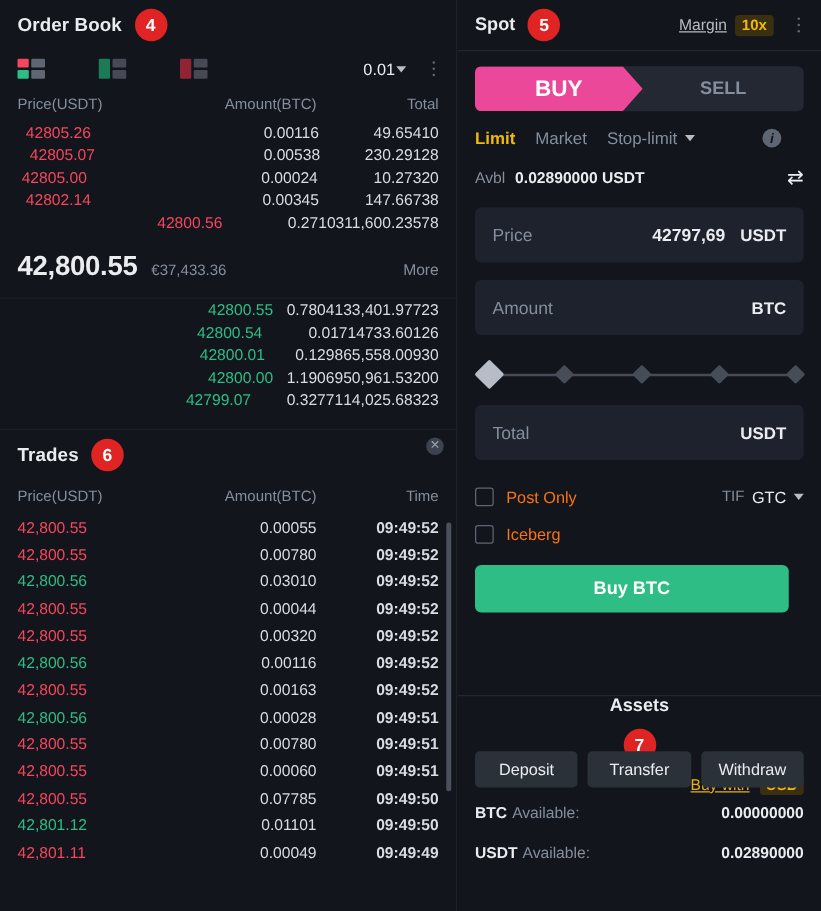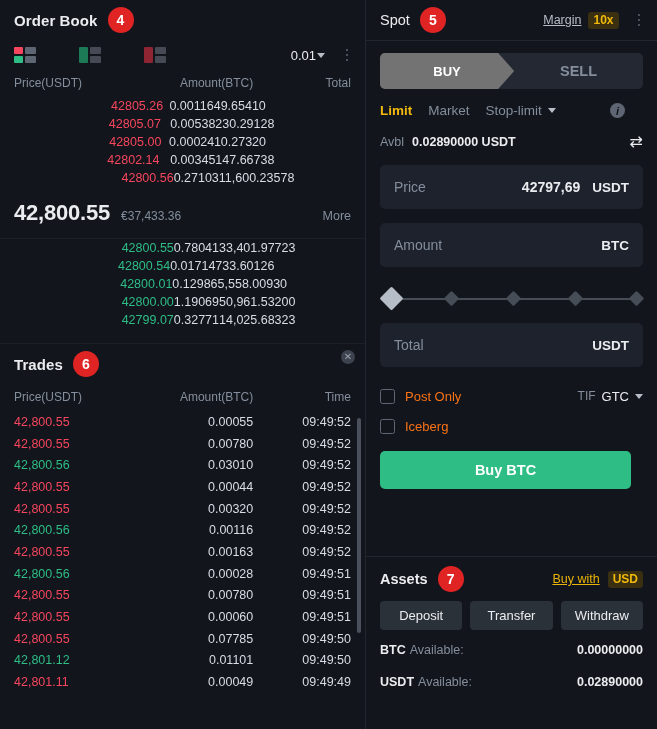--- a/index.html
+++ b/index.html
@@ -63,21 +63,21 @@
   .kebab i { width: 2.5px; height: 2.5px; border-radius: 50%; background: #5e6673; display: block; }
 
   .ob-cols, .tr-cols {
     display: flex; font-size: 12px; color: #848e9c;
     padding: 6px 14px 7px 14px;
   }
   .c-price { width: 41%; }
   .c-amt   { width: 30%; text-align: right; }
   .c-tot   { width: 29%; text-align: right; }
 
-  .ob-rows { display: flex; flex-direction: column; align-items: center; }
+  .ob-rows { display: flex; flex-direction: column; }
   .ob-row {
     display: flex; font-size: 12.5px; height: 18px; align-items: center;
     padding: 0 14px; position: relative;
   }
   .depth {
     position: absolute; right: 0; top: 0; bottom: 0;
     background: rgba(246,70,93,.12);
   }
   .ob-row.bid .depth { background: rgba(46,189,133,.12); }
   .ob-row > span { position: relative; z-index: 1; }
@@ -104,51 +104,51 @@
     text-align: center; cursor: pointer; z-index: 3;
   }
   .tr-list { flex: 1; overflow: hidden; position: relative; }
   .tr-row {
     display: flex; font-size: 12.5px; height: 21.7px; align-items: center;
     padding: 0 14px;
   }
   .tr-row .c-price { width: 41%; color: #f6465d; }
   .tr-row.up .c-price { color: #2ebd85; }
   .tr-row .c-amt { width: 30%; text-align: right; color: #d8dce3; }
-  .tr-row .c-tot { width: 29%; text-align: right; color: #d8dce3; }
+  .tr-row .c-tot { width: 29%; text-align: right; color: #d8dce3; font-weight: bold; }
   .tr-scroll {
     position: absolute; right: 4px; top: 7px; width: 4px; height: 215px;
     background: #5e6673; border-radius: 2px; opacity: .75; cursor: pointer;
   }
 
   
   .right {
     width: 291px; height: 729px; background: #12151c;
     position: relative; display: flex; flex-direction: column;
   }
   .spot-head {
     height: 41px; display: flex; align-items: center; padding: 0 14px; gap: 10px;
     border-bottom: 1px solid #23262f; position: relative;
   }
-  .spot-title { font-size: 14.5px; font-weight: normal; }
+  .spot-title { font-size: 14.5px; font-weight: bold; }
   .margin-grp { margin-left: auto; display: flex; align-items: center; gap: 7px; }
   .margin-lnk { font-size: 12.5px; color: #b7bdc6; text-decoration: underline; cursor: pointer; }
   .lev-badge {
     background: #3a2f10; color: #f0b90b; font-size: 12px; font-weight: bold;
     padding: 1.5px 5px; border-radius: 3px; cursor: pointer;
   }
   .spot-head .kebab { position: static; margin-left: 6px; }
 
   .bs-wrap { padding: 12px 14px 0 14px; }
   .bs-toggle {
     display: flex; height: 36px; border-radius: 5px; overflow: hidden;
     background: #242833; position: relative;
   }
   .btn-buy {
-    width: 51%; background: #737373; color: #fff; font-size: 13px; font-weight: bold;
+    width: 51%; background: #ec4899; color: #fff; font-size: 18px; font-weight: bold;
     display: flex; align-items: center; justify-content: center; cursor: pointer;
     clip-path: polygon(0 0, calc(100% - 16px) 0, 100% 50%, calc(100% - 16px) 100%, 0 100%);
   }
   .btn-sell {
     flex: 1; color: #848e9c; font-size: 14.5px; font-weight: bold;
     display: flex; align-items: center; justify-content: center; cursor: pointer;
   }
 
   .otypes { display: flex; align-items: center; gap: 16px; padding: 14px 32px 0 14px; }
   .otype { font-size: 13.5px; color: #848e9c; cursor: pointer; }
@@ -204,21 +204,21 @@
     font-size: 14.5px; font-weight: bold;
     display: flex; align-items: center; justify-content: center; cursor: pointer;
   }
 
   
   .assets {
     position: absolute; left: 0; right: 0; bottom: 0; height: 173px;
     background: #12151c; border-top: 1px solid #23262f;
     padding: 0 14px;
   }
-  .assets-head { height: 44px; display: flex; align-items: center; gap: 10px; }
+  .assets-head { height: 44px; display: flex; align-items: center; gap: 10px; flex-direction: column; }
   .assets-title { font-size: 14.5px; font-weight: bold; }
   .buy-with { margin-left: auto; display: flex; align-items: center; gap: 8px; }
   .buy-with-lnk { font-size: 12.5px; color: #eab308; text-decoration: underline; cursor: pointer; }
   .usd-badge {
     background: #3a2f10; color: #f0b90b; font-size: 12px; font-weight: bold;
     padding: 1.5px 5px; border-radius: 3px; cursor: pointer;
   }
   .asset-btns { display: flex; gap: 8px; }
   .asset-btn {
     flex: 1; height: 29px; background: #2b3139; border-radius: 4px;

